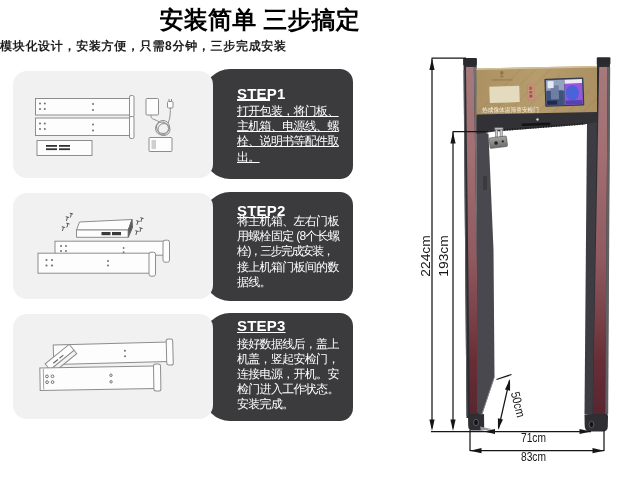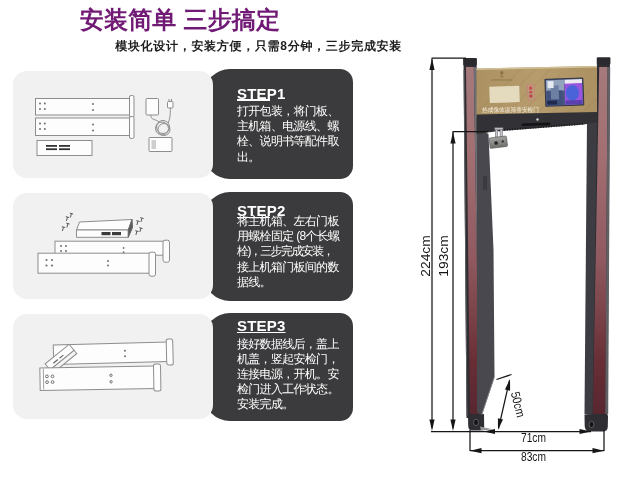--- a/index.html
+++ b/index.html
@@ -8,29 +8,29 @@
 .card-dark{position:absolute;left:204px;width:149px;background:#3b3b3d;border-radius:26px 13px 13px 26px;}
 .card-white{position:absolute;left:13px;width:200px;background:#f1f1f2;border-radius:14px;}
 .steptitle{position:absolute;left:237px;color:#fff;font-weight:bold;font-size:15px;line-height:9.5px;letter-spacing:0.2px;}
 .steptitle .ul{display:block;height:1.6px;background:#fff;margin-top:1.2px;}
 .steptext{position:absolute;left:237px;width:118px;color:#fff;font-size:12px;line-height:15.2px;letter-spacing:-0.7px;white-space:nowrap;}
 svg{display:block;}
 </style>
 </head>
 <body>
 
-<div class="abs" style="left:0;top:4px;width:360px;text-align:center;font-size:24px;font-weight:bold;color:#701a75;letter-spacing:0.2px;">安装简单&nbsp;三步搞定</div>
-
-<div class="abs" style="left:0;top:38px;width:358px;text-align:right;font-size:12px;font-weight:bold;color:#1d1d1d;letter-spacing:0.7px;padding-left:44px;">模块化设计，安装方便，只需8分钟，三步完成安装</div>
+<div class="abs" style="left:0;top:4px;width:360px;text-align:right;font-size:24px;font-weight:bold;color:#000000;letter-spacing:0.2px;">安装简单&nbsp;三步搞定</div>
+
+<div class="abs" style="left:0;top:38px;width:358px;text-align:left;font-size:12px;font-weight:bold;color:#1d1d1d;letter-spacing:0.7px;">模块化设计，安装方便，只需8分钟，三步完成安装</div>
 
 <div class="card-dark" style="top:69px;height:110px;"></div>
 
 <div class="steptitle" style="top:88.5px;">STEP1<span class="ul" style="width:33px;"></span></div>
 
-<div class="steptext" style="top:104px;">打开包装，将门板、<br>主机箱、电源线、螺<br>栓、说明书等配件取<br>出。</div>
+<div class="steptext" style="top:104px;text-decoration:underline;">打开包装，将门板、<br>主机箱、电源线、螺<br>栓、说明书等配件取<br>出。</div>
 
 <div class="card-white" style="top:71px;height:107px;"></div>
 
 <svg class="abs" style="left:13px;top:71px;" width="200" height="106" viewBox="0 0 200 106">
   <g fill="#fdfdfd" stroke="#8d8d8d" stroke-width="1">
 
     <rect x="22.5" y="27.5" width="95" height="16.5"></rect>
 
     <rect x="116.5" y="24.5" width="4.5" height="22" rx="1.5"></rect>
 

